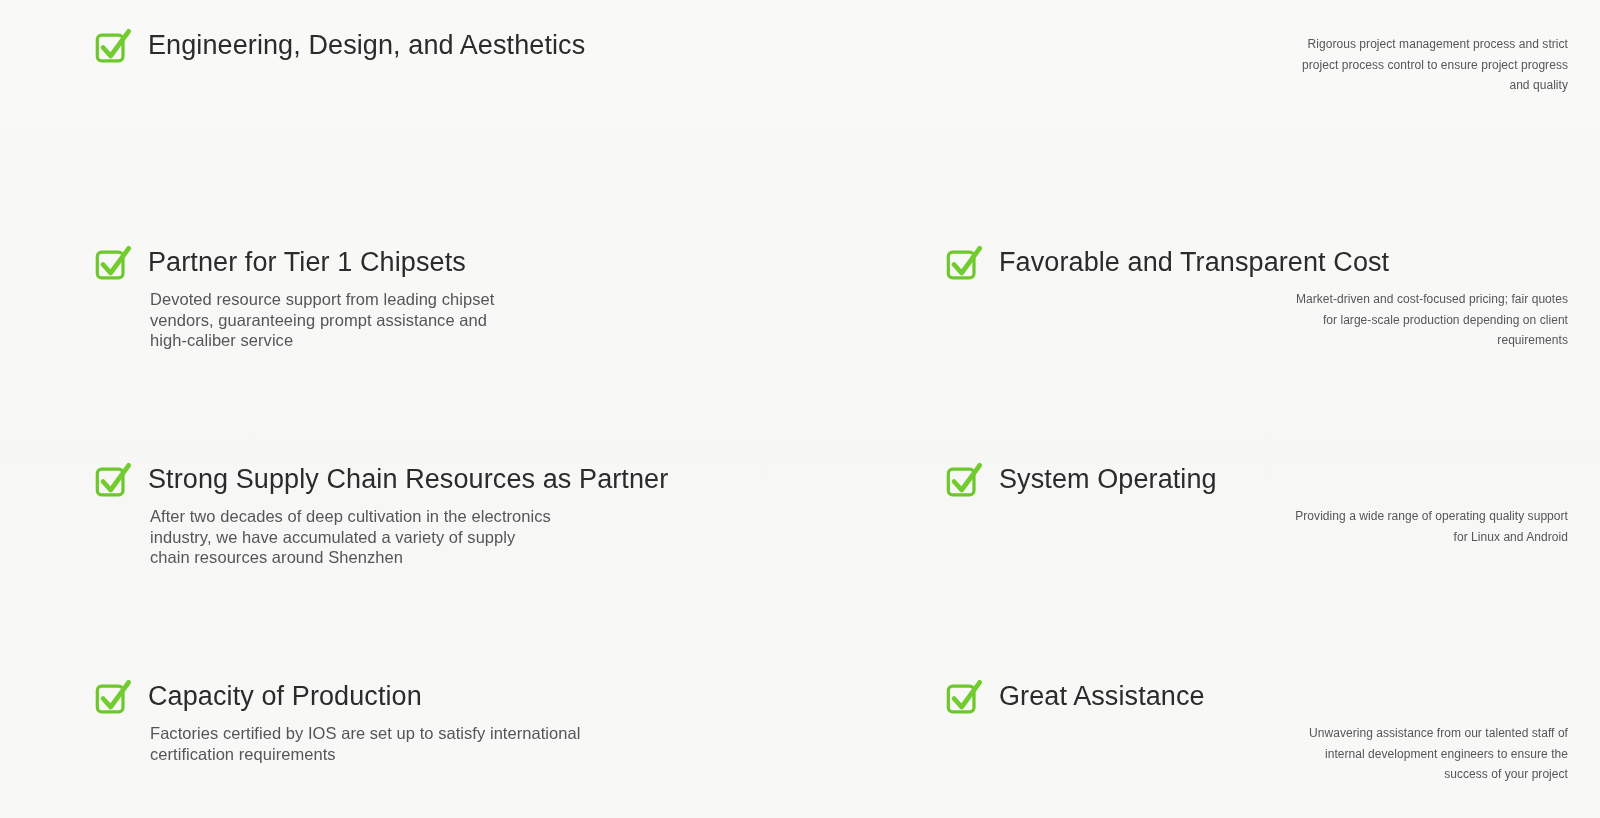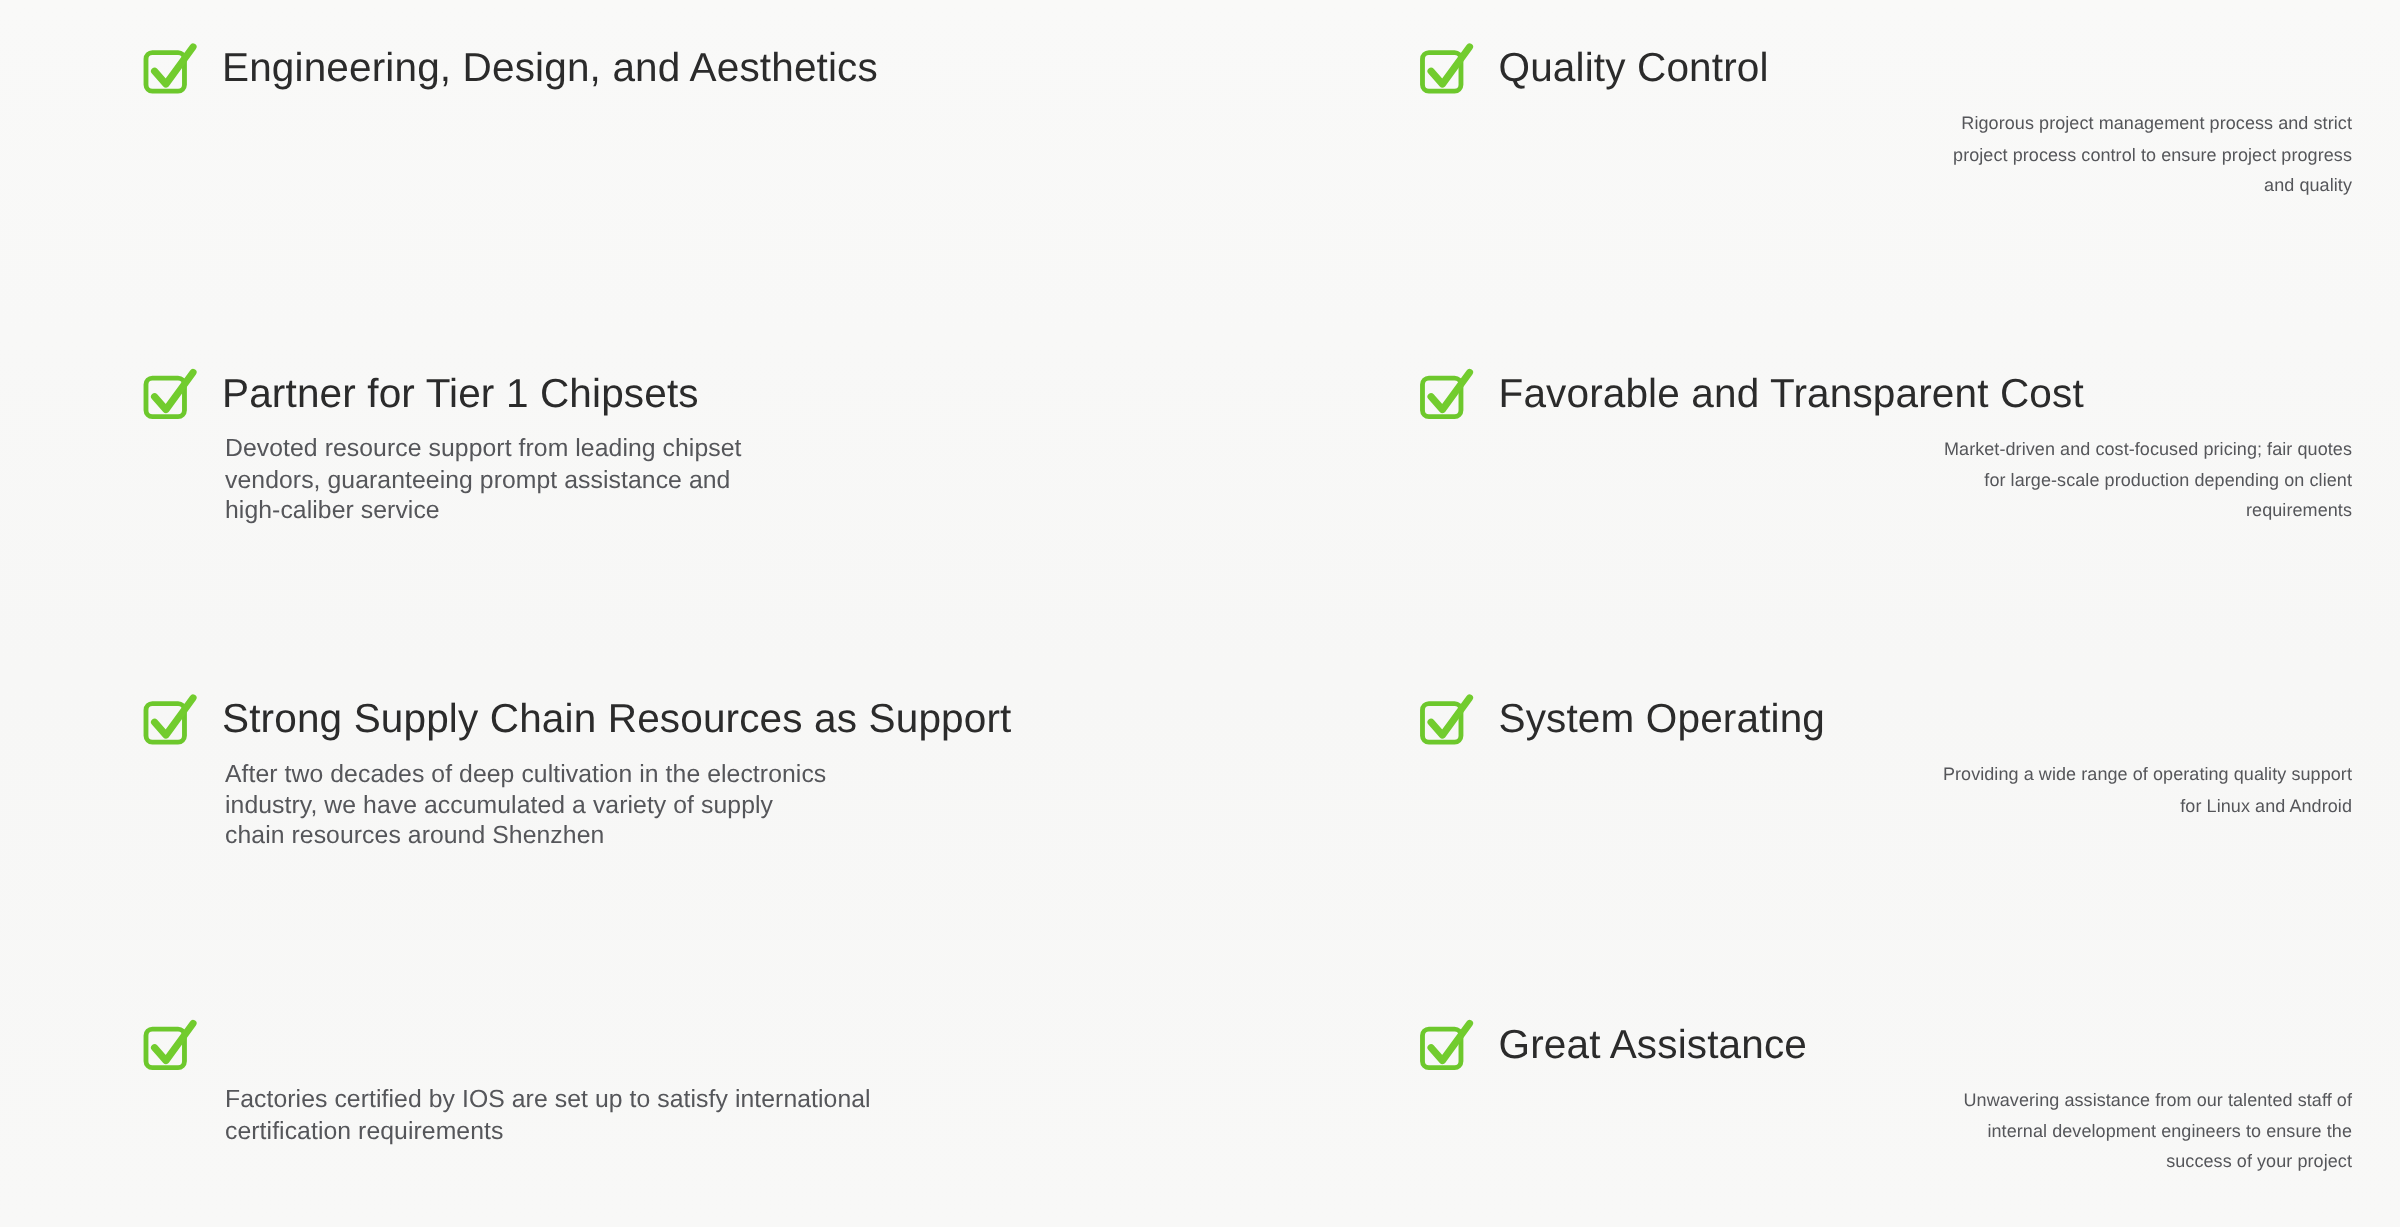--- a/index.html
+++ b/index.html
@@ -115,29 +115,20 @@
           <svg viewBox="0 0 40 40" xmlns="http://www.w3.org/2000/svg">
             <rect x="3.5" y="7.5" width="27" height="27" rx="4.5" ry="4.5" fill="none" stroke="#6dc82c" stroke-width="3.4"></rect>
             <path d="M9.5 20.5 L17.5 29.5 L36.5 3.5" fill="none" stroke="#72cc2e" stroke-width="5" stroke-linecap="round" stroke-linejoin="round"></path>
           </svg>
         </span>
         <h3 class="feature-title">Engineering, Design, and Aesthetics</h3>
       </div>
     </div>
 
     <div class="feature-card col-right">
-      <div class="feature-head">
-        <span class="check-icon">
-          <svg viewBox="0 0 40 40" xmlns="http://www.w3.org/2000/svg">
-            <rect x="3.5" y="7.5" width="27" height="27" rx="4.5" ry="4.5" fill="none" stroke="#6dc82c" stroke-width="3.4"></rect>
-            <path d="M9.5 20.5 L17.5 29.5 L36.5 3.5" fill="none" stroke="#72cc2e" stroke-width="5" stroke-linecap="round" stroke-linejoin="round"></path>
-          </svg>
-        </span>
-        <h3 class="feature-title">Quality Control</h3>
-      </div>
       <p class="feature-desc">Rigorous project management process and strict
 project process control to ensure project progress
 and quality</p>
     </div>
 
     <div class="feature-card col-left">
       <div class="feature-head">
         <span class="check-icon">
           <svg viewBox="0 0 40 40" xmlns="http://www.w3.org/2000/svg">
             <rect x="3.5" y="7.5" width="27" height="27" rx="4.5" ry="4.5" fill="none" stroke="#6dc82c" stroke-width="3.4"></rect>
@@ -167,21 +158,21 @@
     </div>
 
     <div class="feature-card col-left">
       <div class="feature-head">
         <span class="check-icon">
           <svg viewBox="0 0 40 40" xmlns="http://www.w3.org/2000/svg">
             <rect x="3.5" y="7.5" width="27" height="27" rx="4.5" ry="4.5" fill="none" stroke="#6dc82c" stroke-width="3.4"></rect>
             <path d="M9.5 20.5 L17.5 29.5 L36.5 3.5" fill="none" stroke="#72cc2e" stroke-width="5" stroke-linecap="round" stroke-linejoin="round"></path>
           </svg>
         </span>
-        <h3 class="feature-title">Strong Supply Chain Resources as Support</h3>
+        <h3 class="feature-title">Strong Supply Chain Resources as Partner</h3>
       </div>
       <p class="feature-desc">After two decades of deep cultivation in the electronics
 industry, we have accumulated a variety of supply
 chain resources around Shenzhen</p>
     </div>
 
     <div class="feature-card col-right">
       <div class="feature-head">
         <span class="check-icon">
           <svg viewBox="0 0 40 40" xmlns="http://www.w3.org/2000/svg">
@@ -196,20 +187,21 @@
     </div>
 
     <div class="feature-card col-left">
       <div class="feature-head">
         <span class="check-icon">
           <svg viewBox="0 0 40 40" xmlns="http://www.w3.org/2000/svg">
             <rect x="3.5" y="7.5" width="27" height="27" rx="4.5" ry="4.5" fill="none" stroke="#6dc82c" stroke-width="3.4"></rect>
             <path d="M9.5 20.5 L17.5 29.5 L36.5 3.5" fill="none" stroke="#72cc2e" stroke-width="5" stroke-linecap="round" stroke-linejoin="round"></path>
           </svg>
         </span>
+        <h3 class="feature-title">Capacity of Production</h3>
       </div>
       <p class="feature-desc">Factories certified by IOS are set up to satisfy international
 certification requirements</p>
     </div>
 
     <div class="feature-card col-right">
       <div class="feature-head">
         <span class="check-icon">
           <svg viewBox="0 0 40 40" xmlns="http://www.w3.org/2000/svg">
             <rect x="3.5" y="7.5" width="27" height="27" rx="4.5" ry="4.5" fill="none" stroke="#6dc82c" stroke-width="3.4"></rect>

